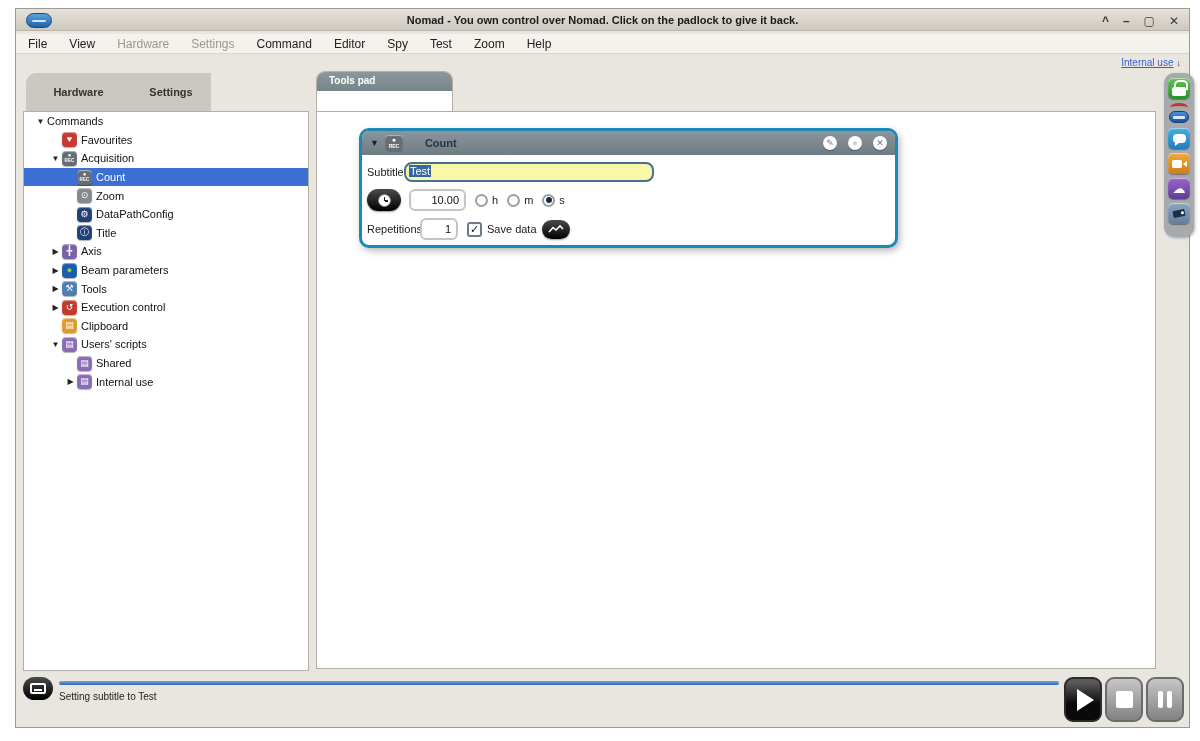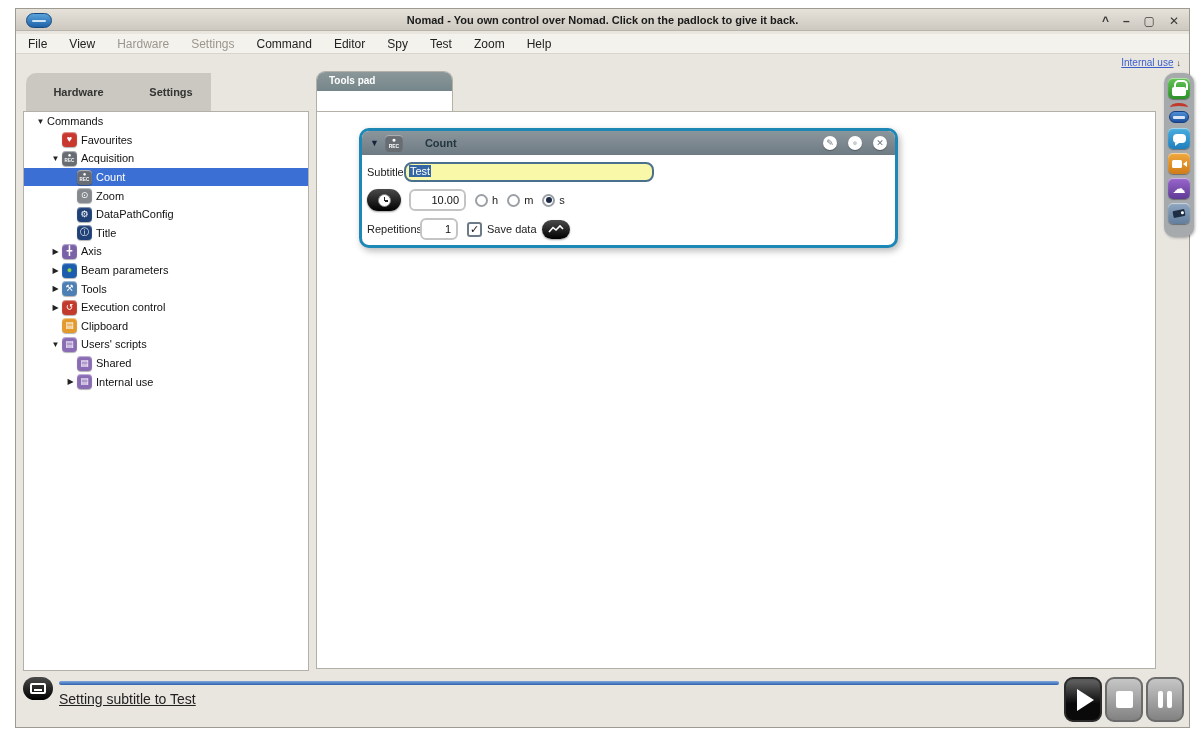--- a/index.html
+++ b/index.html
@@ -95,21 +95,21 @@
   .ic-cloud { background:linear-gradient(#9a66cc,#5f3b96); font-size:13px; }
   .ic-spy { background:linear-gradient(#8fa6c0,#637e9c); }
   .ic-spy .cambox { position:relative; width:12px; height:7px; background:#1d2e45; border-radius:1.5px; transform:rotate(-12deg); }
   .ic-spy .cambox::after { content:""; position:absolute; right:1px; top:2px; width:3px; height:3px; border-radius:50%; background:#fff; }
 
   
   .console-icon { position:absolute; left:7px; top:668px; width:30px; height:23px; border-radius:12px; background:linear-gradient(#4a4a4a,#000); display:flex; align-items:center; justify-content:center; }
   .console-icon .scr { position:relative; width:16px; height:11px; border:2px solid #fff; border-radius:2px; }
   .console-icon .scr::after { content:""; position:absolute; left:2px; bottom:1px; width:8px; height:2px; background:#fff; }
   .progress-line { position:absolute; left:43px; top:672px; width:1000px; height:4px; background:linear-gradient(#7fa8dc,#2f62ac); border-radius:2px; }
-  .status-msg { position:absolute; left:43px; top:682px; font-size:14px; color:#222;text-decoration:underline; }
+  .status-msg { position:absolute; left:43px; top:682px; font-size:10px; color:#222; }
 
   .transport { position:absolute; left:1048px; top:668px; display:flex; gap:3px; }
   .t-btn { width:38px; height:45px; border-radius:9px; display:flex; align-items:center; justify-content:center; border:2px solid #6b6b6b; }
   .t-play { background:linear-gradient(#5a5a5a 8%,#0a0a0a 60%); border-color:#2b2b2b; }
   .t-play .tri { width:0; height:0; border-top:11px solid transparent; border-bottom:11px solid transparent; border-left:17px solid #fff; margin-left:4px; }
   .t-stop { background:linear-gradient(#c6c6c6,#828282); }
   .t-stop .sq { width:17px; height:17px; background:#fff; border-radius:2px; }
   .t-pause { background:linear-gradient(#c6c6c6,#828282); gap:4px; }
   .t-pause .bar { width:5px; height:17px; background:#fff; border-radius:2px; }
 </style>

